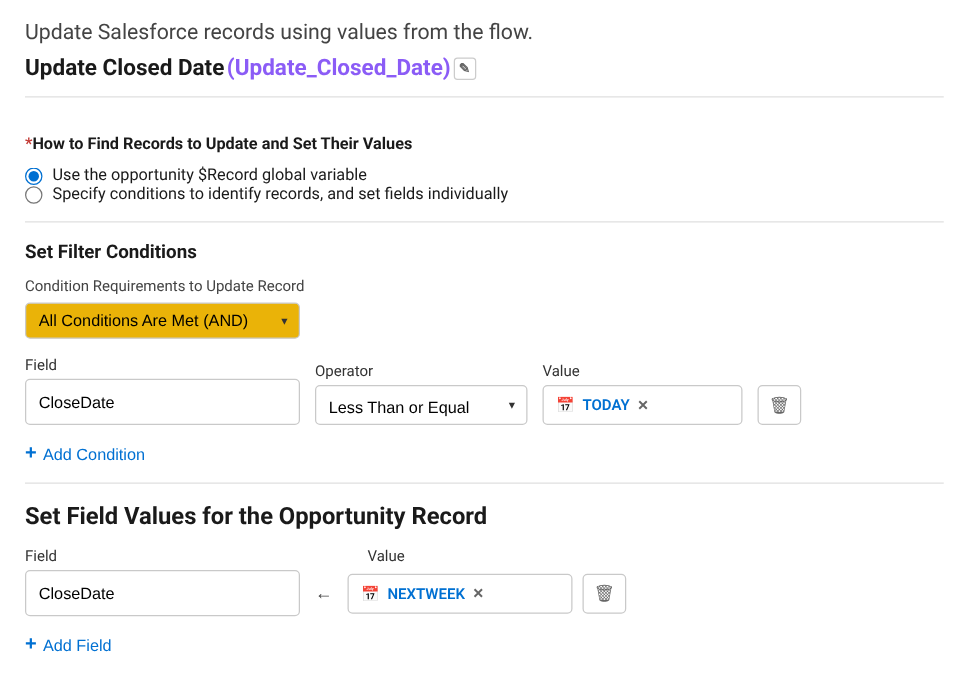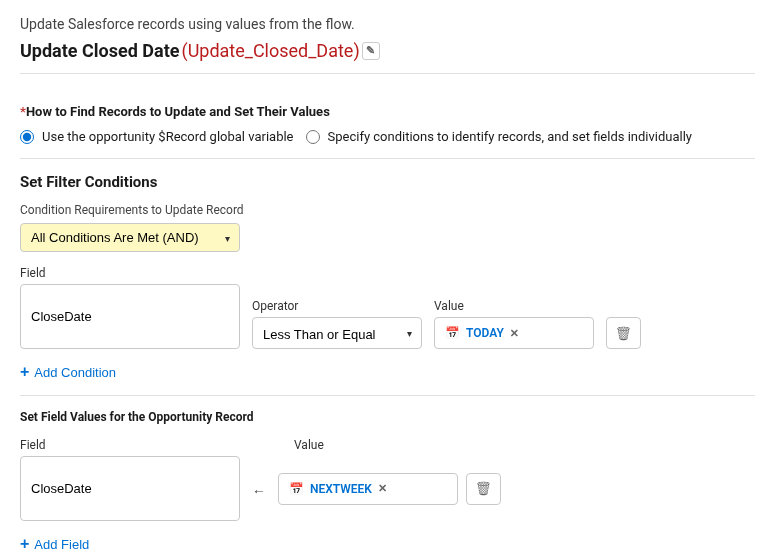--- a/index.html
+++ b/index.html
@@ -7,55 +7,55 @@
       font-family: -apple-system, BlinkMacSystemFont, 'Segoe UI', Roboto, sans-serif;
       font-size: 13px;
       color: #1a1a1a;
       background: #fff;
       width: 775px;
       min-height: 558px;
       padding: 16px 20px;
     }
     .subtitle {
       color: #444;
-      font-size: 14px;
+      font-size: 17px;
       margin-bottom: 8px;
     }
     .page-title {
       font-size: 18px;
       font-weight: 700;
       display: flex;
       align-items: center;
       gap: 2px;
       margin-bottom: 16px;
       padding-bottom: 12px;
       border-bottom: 1px solid #e0e0e0;
     }
     .title-main { font-weight: 700; }
-    .title-api { font-weight: 400; color: #b91c1c; }
+    .title-api { font-weight: 700; color: #8b5cf6; }
     .edit-icon {
       width: 18px; height: 18px;
       border: 1px solid #ccc;
       border-radius: 3px;
       display: flex; align-items: center; justify-content: center;
       cursor: pointer;
       color: #666;
       font-size: 11px;
     }
     .section {
       padding: 14px 0;
       border-bottom: 1px solid #e0e0e0;
     }
     .required-label {
       font-size: 13px;
       font-weight: 700;
       margin-bottom: 10px;
     }
     .required-star { color: #c23934; }
-    .radio-group { display: flex; gap: 12px; }
+    .radio-group { display: flex; flex-direction: column; gap: 0; }
     .radio-item {
       display: flex; align-items: center; gap: 8px;
       font-size: 13px;
     }
     .radio-input {
       width: 14px; height: 14px;
       accent-color: #0070d2;
     }
     .filter-section { padding: 14px 0; border-bottom: 1px solid #e0e0e0; }
     .filter-title { font-size: 15px; font-weight: 700; margin-bottom: 12px; }
@@ -63,21 +63,21 @@
     .select-wrapper {
       position: relative;
       display: inline-block;
     }
     .select-dropdown {
       appearance: none;
       border: 1px solid #c9c9c9;
       border-radius: 4px;
       padding: 6px 30px 6px 10px;
       font-size: 13px;
-      background: #fef9c3;
+      background: #eab308;
       cursor: pointer;
       min-width: 200px;
     }
     .select-arrow {
       position: absolute;
       right: 10px;
       top: 50%;
       transform: translateY(-50%);
       pointer-events: none;
       color: #333;
@@ -87,21 +87,21 @@
       display: flex;
       align-items: flex-end;
       gap: 12px;
       margin-top: 14px;
     }
     .field-col { display: flex; flex-direction: column; gap: 4px; }
     .col-label { font-size: 12px; color: #333; }
     .field-input {
       border: 1px solid #c9c9c9;
       border-radius: 4px;
-      padding: 24px 10px;
+      padding: 10px 10px;
       font-size: 13px;
       background: #fff;
       width: 220px;
     }
     .operator-select {
       appearance: none;
       border: 1px solid #c9c9c9;
       border-radius: 4px;
       padding: 9px 28px 6px 10px;
       font-size: 13px;
@@ -162,21 +162,21 @@
       margin-top: 14px;
       padding: 0;
       font-weight: 500;
     }
     .add-btn-plus {
       font-size: 16px;
       font-weight: 700;
       color: #0070d2;
     }
     .set-field-section { padding: 14px 0; }
-    .set-field-title { font-size: 12px; font-weight: 700; margin-bottom: 14px; }
+    .set-field-title { font-size: 19px; font-weight: 700; margin-bottom: 14px; }
     .field-value-row {
       display: flex;
       align-items: center;
       gap: 8px;
     }
     .arrow-icon {
       color: #444;
       font-size: 14px;
       padding: 0 4px;
     }

